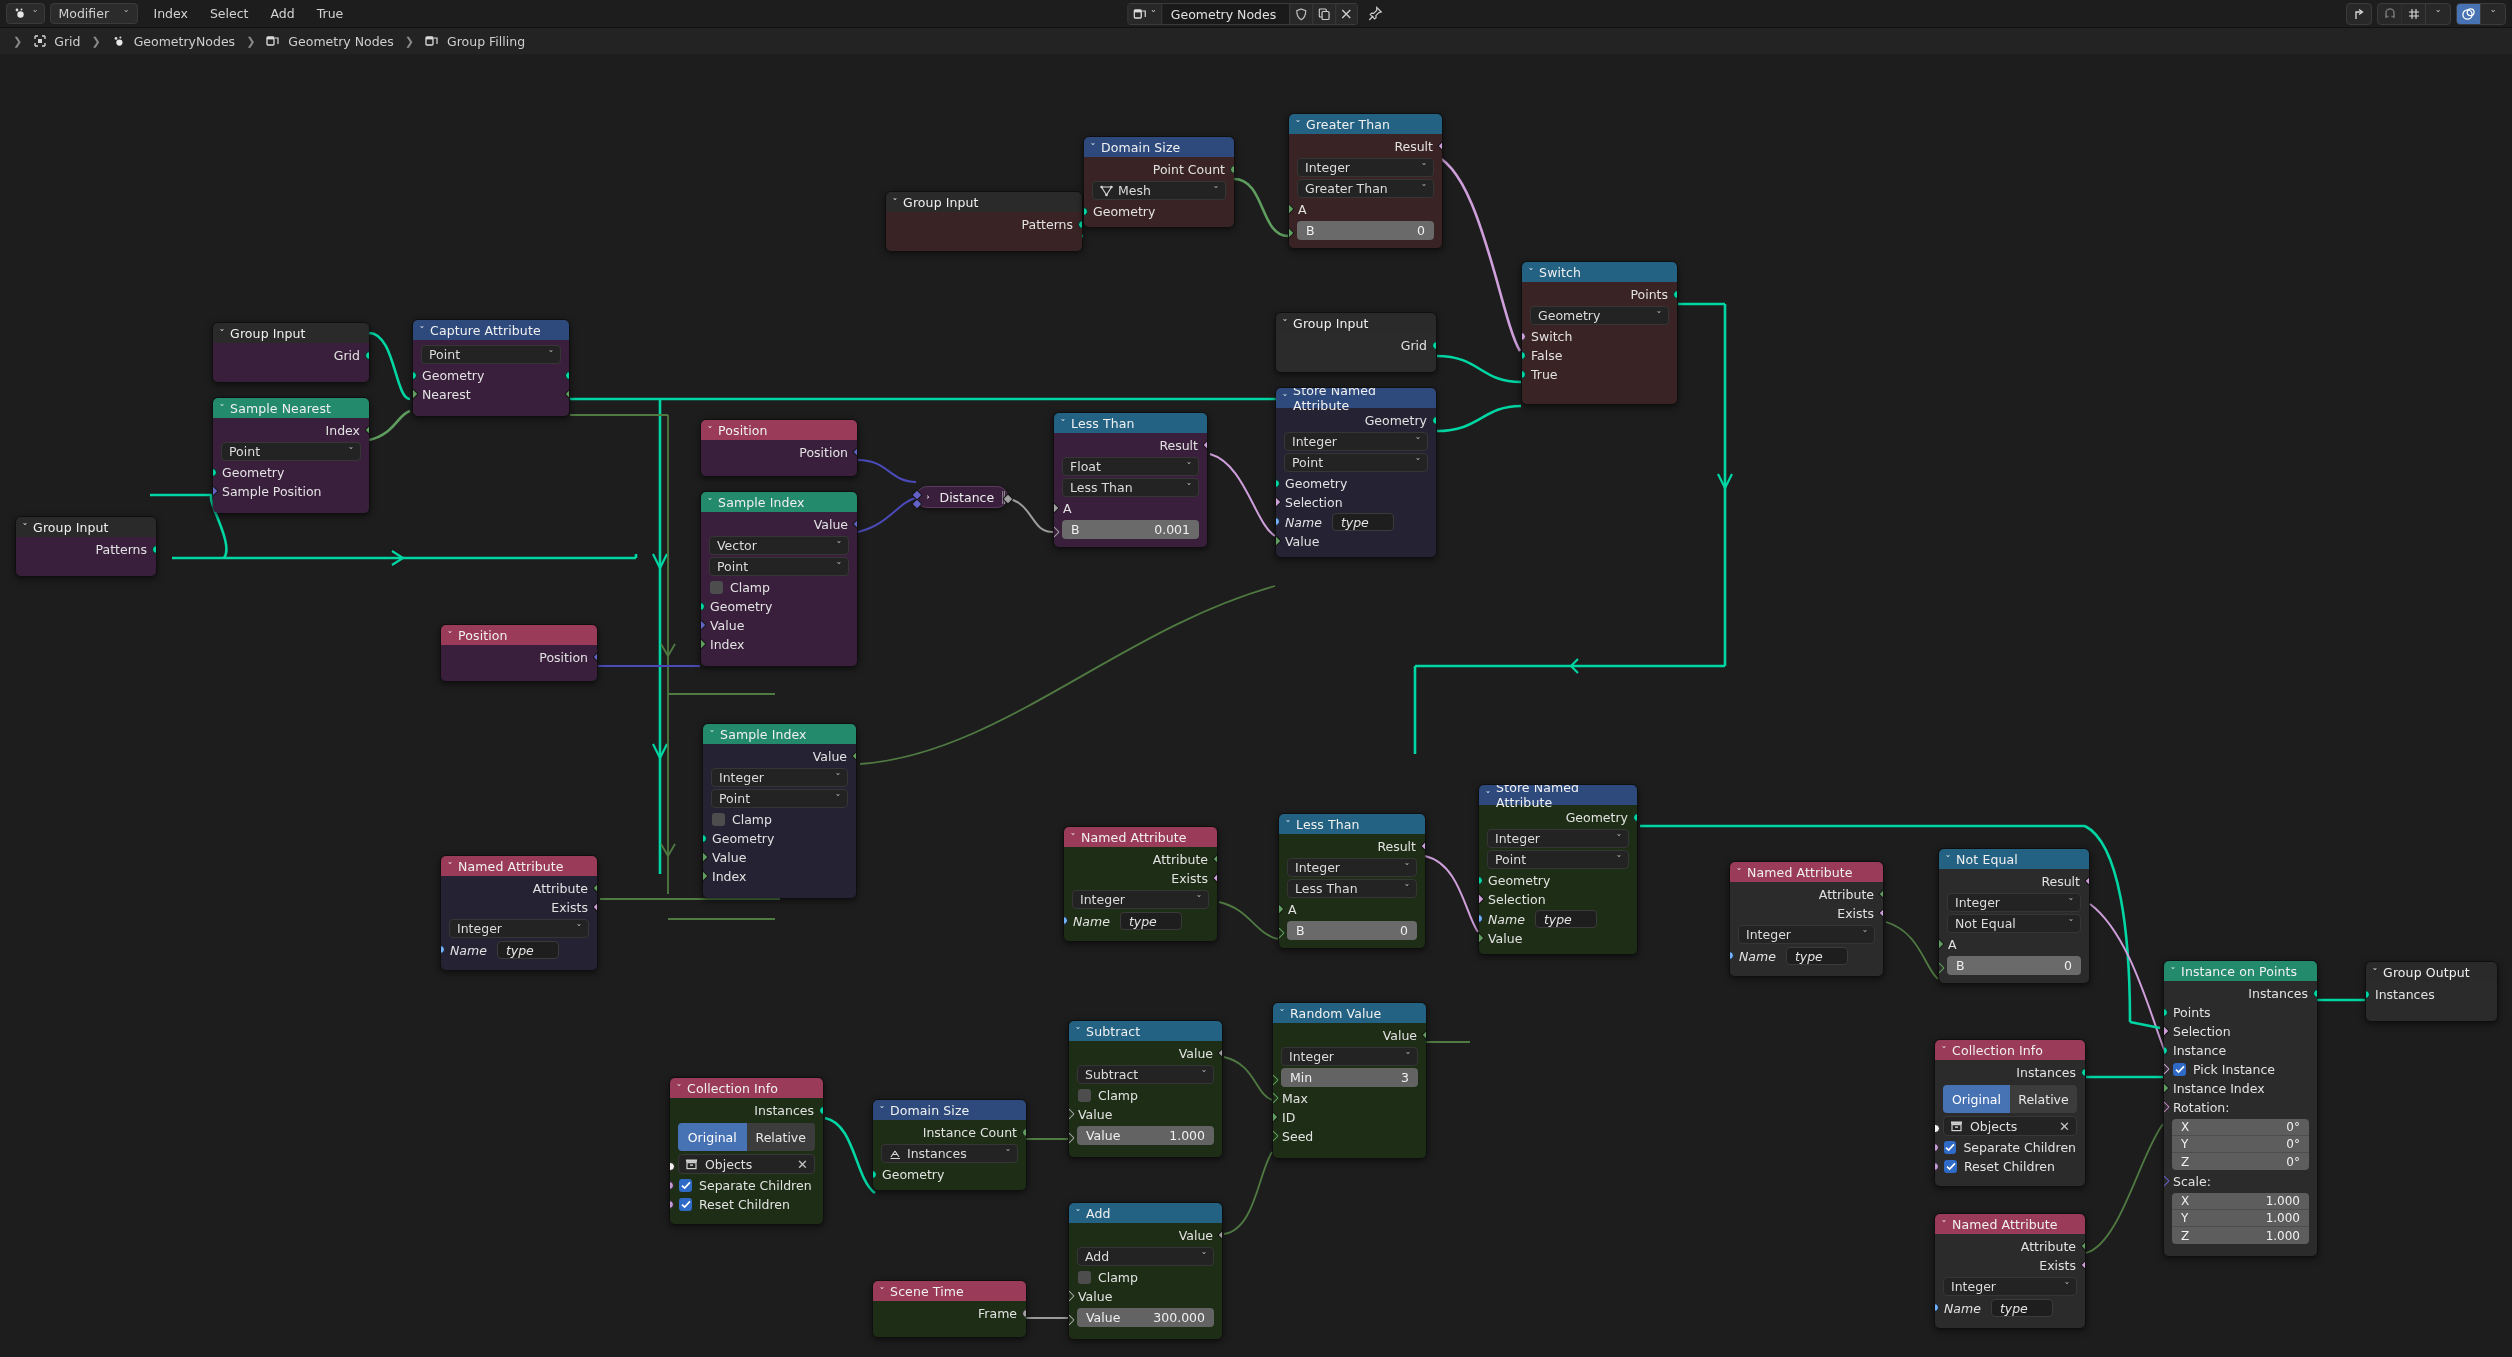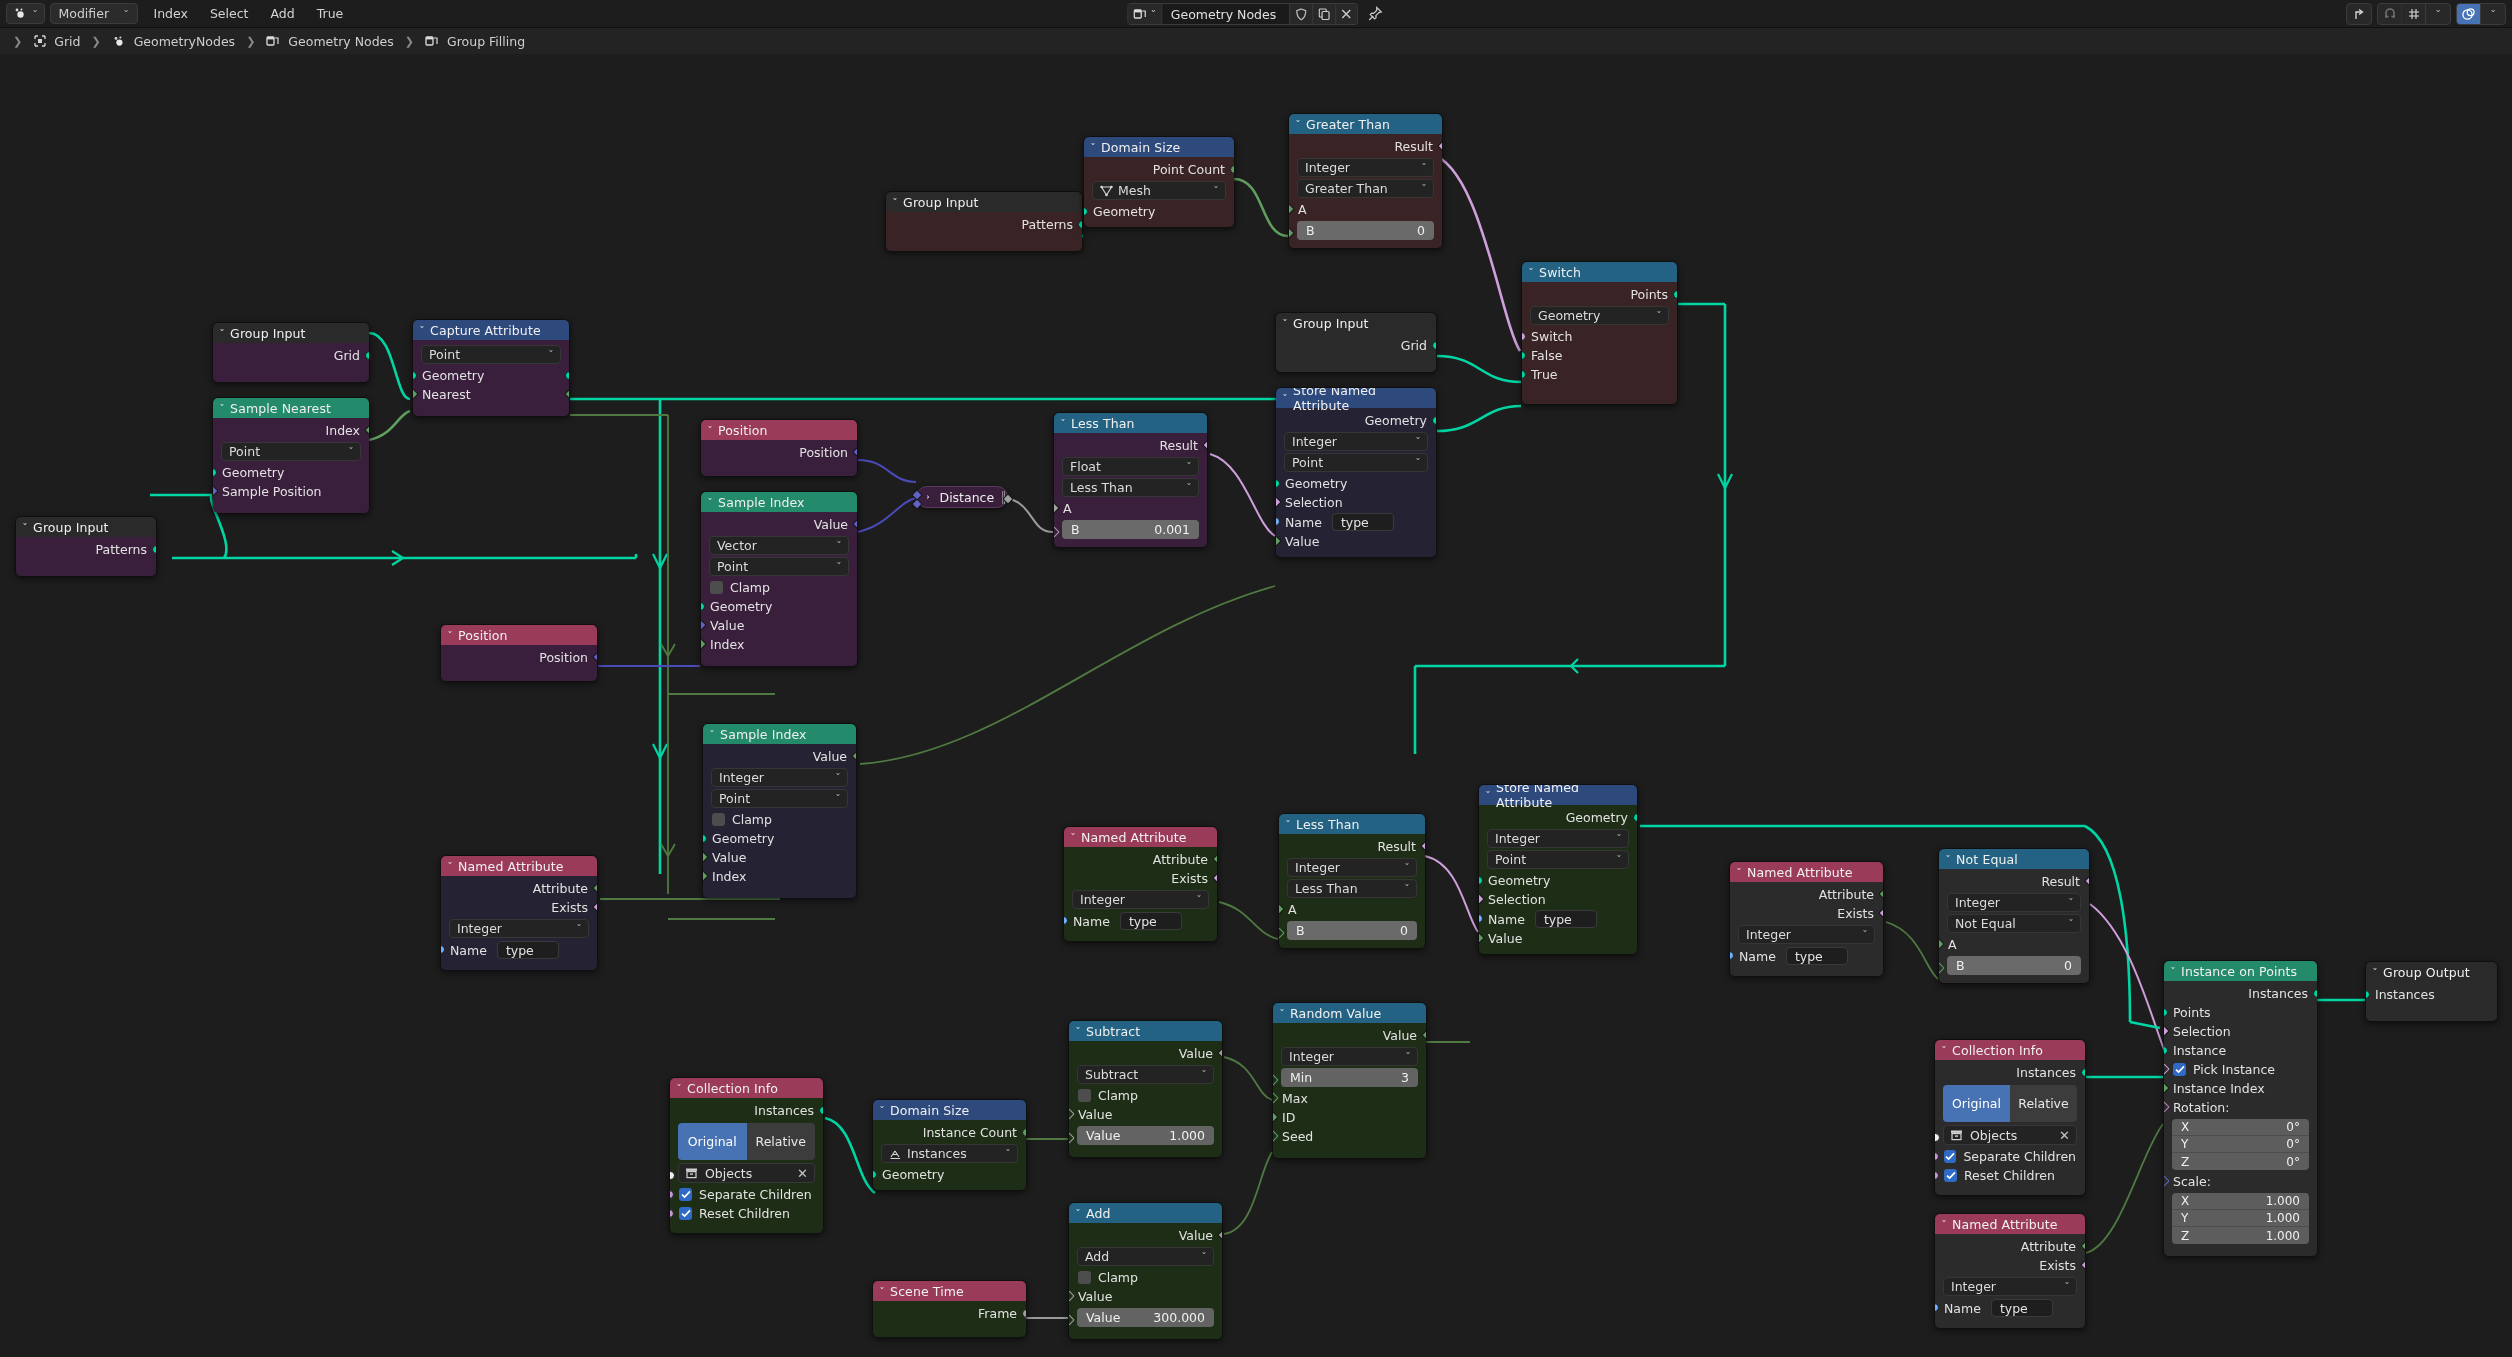--- a/index.html
+++ b/index.html
@@ -120,28 +120,28 @@
   .fld.grey2{background:#636363;}
   .vecgrp{margin:2px 8px;border-radius:4px;overflow:hidden;}
   .vecgrp .vrow{height:17px;background:#5d5d5d;display:flex;align-items:center;justify-content:space-between;padding:0 9px;color:#f0f0f0;font-size:12px;border-bottom:1px solid #4d4d4d;}
   .vecgrp .vrow:last-child{border-bottom:none;}
 
   .txtfld{
     height:18px;border-radius:4px;background:#1e1e1e;border:1px solid #3a3a3a;
     display:flex;align-items:center;padding:0 8px;color:#e2e2e2;font-size:12.5px;
     min-width:62px;
   }
-  .namerow{height:20px;display:flex;align-items:center;padding:0 9px;gap:10px;position:relative;}
+  .namerow{height:20px;display:flex;align-items:center;padding:0 9px;gap:10px;position:relative;font-style:italic;}
 
   .cbrow{height:19px;display:flex;align-items:center;gap:7px;padding:0 9px;position:relative;}
   .cb{width:13px;height:13px;border-radius:3px;background:#2f6ac7;display:flex;align-items:center;justify-content:center;}
   .cb.off{background:#4d4d4d;}
   .cb svg{display:block;}
 
-  .toggrp{margin:3px 8px;height:37px;display:flex;border-radius:4px;overflow:hidden;justify-content:flex-end;}
+  .toggrp{margin:3px 8px;height:28px;display:flex;border-radius:4px;overflow:hidden;justify-content:flex-end;}
   .toggrp div{flex:1;display:flex;align-items:center;justify-content:center;font-size:12.5px;color:#e8e8e8;background:#3c3c3c;}
   .toggrp div.on{background:#4772b3;color:#fff;}
 
   .objfld{
     margin:2px 8px;height:20px;border-radius:4px;background:#232323;border:1px solid #383838;
     display:flex;align-items:center;padding:0 6px;gap:7px;color:#e0e0e0;font-size:12.5px;
   }
   .objfld .x{margin-left:auto;opacity:.85;font-size:13px;}
 
   

